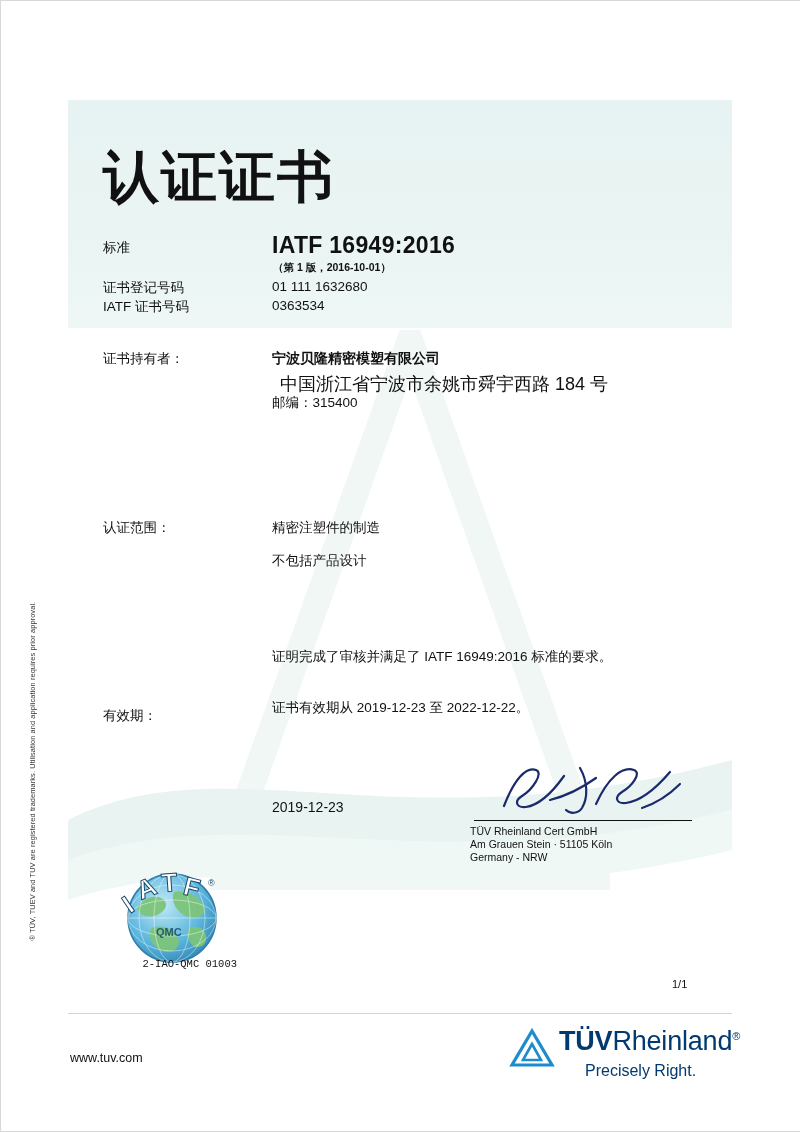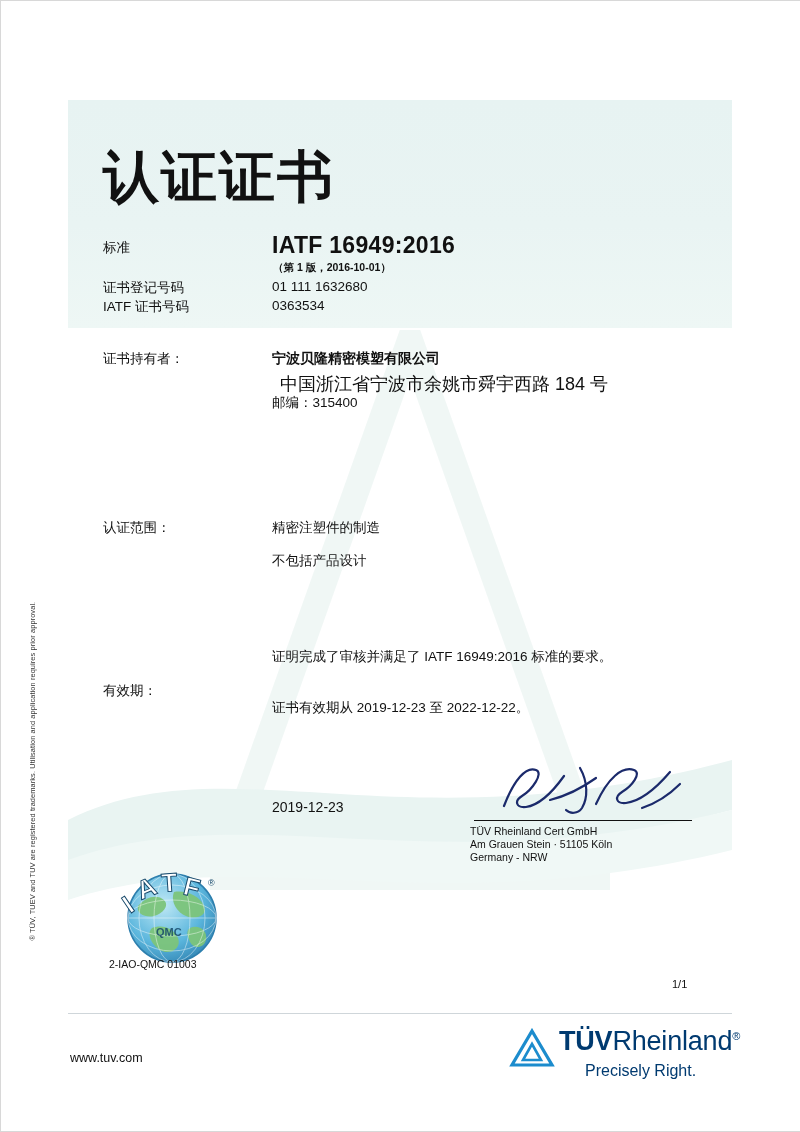--- a/index.html
+++ b/index.html
@@ -100,21 +100,21 @@
   .holder-l1 { left: 272px; top: 350px; font-weight: bold; font-size: 14px; }
   .holder-l2 { left: 272px; top: 372px; font-size: 18px; margin-left: 8px; }
   .holder-l3 { left: 272px; top: 394px; font-size: 13.5px; }
 
   .scope-label { left: 103px; top: 519px; }
   .scope-l1 { left: 272px; top: 519px; }
   .scope-l2 { left: 272px; top: 552px; }
 
   .statement { left: 272px; top: 648px; }
 
-  .valid-label { left: 103px; top: 682px; text-align: right; }
+  .valid-label { left: 103px; top: 707px; text-align: right; }
   .valid-value { left: 272px; top: 699px; }
 
   .issue-date { left: 272px; top: 799px; font-size: 14px; }
 
   
   .sig-wrap {
     position: absolute;
     left: 470px;
     top: 760px;
     width: 222px;
@@ -140,23 +140,24 @@
     left: 112px;
     top: 862px;
     width: 120px;
     height: 112px;
   }
   .seal-code {
     position: absolute;
     left: 109px;
     top: 958px;
     width: 128px;
-    text-align: left;
+    text-align: right;
     font-size: 10.5px;
     color: #111111;
+    font-family: Liberation Mono, monospace;
   }
 
   .page-num {
     position: absolute;
     left: 672px;
     top: 978px;
     font-size: 11px;
     color: #111111;
   }
 

